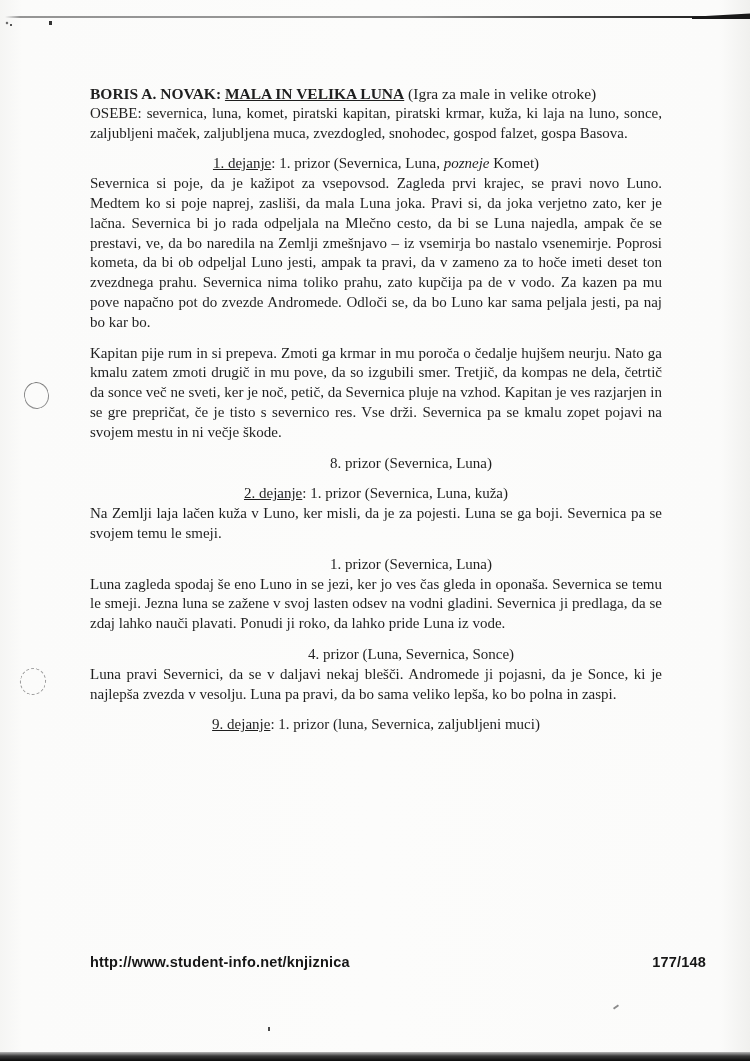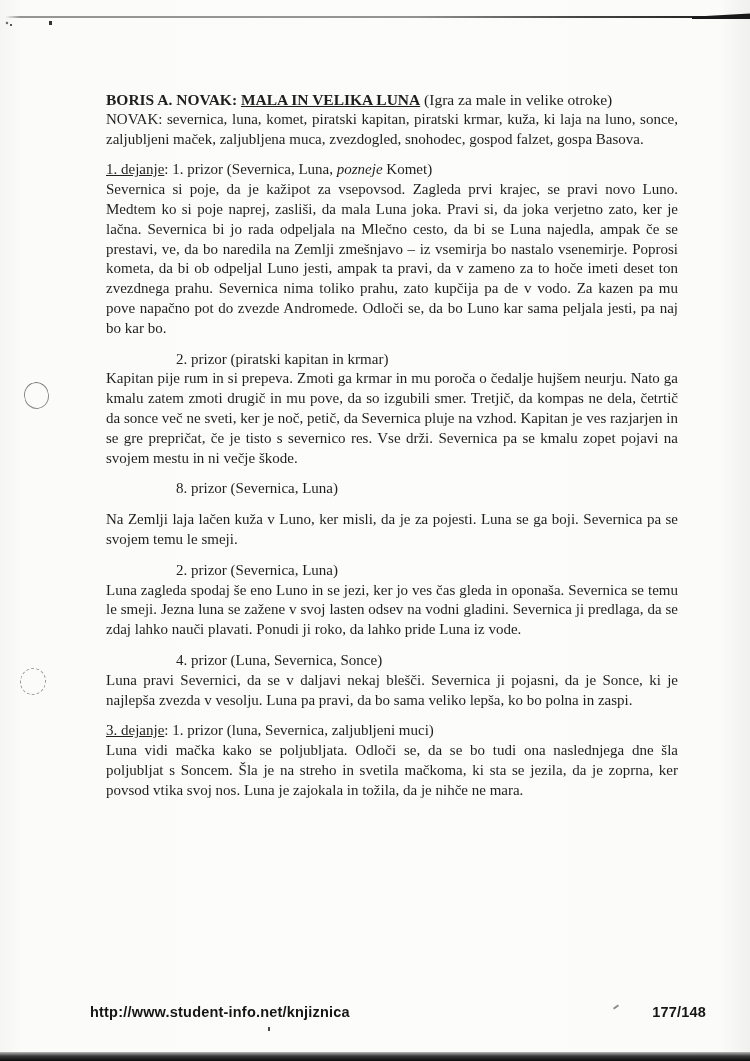--- a/index.html
+++ b/index.html
@@ -41,36 +41,35 @@
            border: 1.6px solid #8d8d8d; border-top-color: #7a7a7a; transform: rotate(-10deg); }
   .ring2 { left: 20px; top: 668px; width: 24px; height: 25px;
            border: 1.7px dashed #9d9d9d; transform: rotate(16deg); }
   .bottom-bar {
     position: absolute; left: 0; right: 0; bottom: 0; height: 9px;
     background: linear-gradient(180deg, #b8b8b8 0%, #3a3a3a 45%, #0b0b0b 100%);
   }
   
   .content {
     position: absolute;
-    top: 90px; left: 90px; width: 572px;
+    top: 84px; left: 90px; width: 572px;
     font-size: 15px;
     line-height: 19.8px;
     text-align: justify;
-    margin-left: 16px;
   }
   .content p { margin: 0; }
   .bold { font-weight: bold; }
   .u { text-decoration: underline; }
   .title { font-size: 15.5px; }
   .cast { margin-top: 34px; }
   .section { margin-top: 11px; }
-  .heading { text-align: left; }
+  .heading { text-align: center; }
   .heading.indent { padding-left: 70px; }
   .footer {
-    position: absolute; top: 1004px; left: 90px; right: 44px;
+    position: absolute; top: 954px; left: 90px; right: 44px;
     display: flex; justify-content: space-between; align-items: flex-end;
     font-family: "Liberation Sans", sans-serif;
     font-weight: bold; font-size: 14.5px; color: #161616; letter-spacing: .2px;
   }
 </style>
 </head>
 <body>
 
 <div class="page">
 
@@ -81,53 +80,52 @@
   <div class="speck sp3"></div>
   <div class="speck sp4"></div>
   <div class="speck sp5"></div>
   <div class="ring ring1"></div>
   <div class="ring ring2"></div>
 
   <div class="content">
 
     <p class="title"><span class="bold">BORIS A. NOVAK: </span><span class="bold u">MALA IN VELIKA LUNA</span><span> (Igra za male in velike otroke)</span></p>
 
-    <p class="cast">NOVAK: severnica, luna, komet, piratski kapitan, piratski krmar, kuža, ki laja na luno, sonce, zaljubljeni maček, zaljubljena muca, zvezdogled, snohodec, gospod falzet, gospa Basova.</p>
+    <p class="cast">OSEBE: severnica, luna, komet, piratski kapitan, piratski krmar, kuža, ki laja na luno, sonce, zaljubljeni maček, zaljubljena muca, zvezdogled, snohodec, gospod falzet, gospa Basova.</p>
 
     <div class="section">
       <p class="heading"><span class="u">1. dejanje</span><span>: 1. prizor (Severnica, Luna, </span><i>pozneje</i><span> Komet)</span></p>
       <p class="body">Severnica si poje, da je kažipot za vsepovsod. Zagleda prvi krajec, se pravi novo Luno. Medtem ko si poje naprej, zasliši, da mala Luna joka. Pravi si, da joka verjetno zato, ker je lačna. Severnica bi jo rada odpeljala na Mlečno cesto, da bi se Luna najedla, ampak če se prestavi, ve, da bo naredila na Zemlji zmešnjavo – iz vsemirja bo nastalo vsenemirje. Poprosi kometa, da bi ob odpeljal Luno jesti, ampak ta pravi, da v zameno za to hoče imeti deset ton zvezdnega prahu. Severnica nima toliko prahu, zato kupčija pa de v vodo. Za kazen pa mu pove napačno pot do zvezde Andromede. Odloči se, da bo Luno kar sama peljala jesti, pa naj bo kar bo.</p>
     </div>
 
     <div class="section">
-      <p class="heading indent"><span>2. prizor (piratski kapitan in krmar)</span></p>
       <p class="body">Kapitan pije rum in si prepeva. Zmoti ga krmar in mu poroča o čedalje hujšem neurju. Nato ga kmalu zatem zmoti drugič in mu pove, da so izgubili smer. Tretjič, da kompas ne dela, četrtič da sonce več ne sveti, ker je noč, petič, da Severnica pluje na vzhod. Kapitan je ves razjarjen in se gre prepričat, če je tisto s severnico res. Vse drži. Severnica pa se kmalu zopet pojavi na svojem mestu in ni večje škode.</p>
     </div>
 
     <div class="section">
       <p class="heading indent"><span>8. prizor (Severnica, Luna)</span></p>
     </div>
 
     <div class="section">
+      <p class="heading"><span class="u">2. dejanje</span><span>: 1. prizor (Severnica, Luna, kuža)</span></p>
       <p class="body">Na Zemlji laja lačen kuža v Luno, ker misli, da je za pojesti. Luna se ga boji. Severnica pa se svojem temu le smeji.</p>
     </div>
 
     <div class="section">
-      <p class="heading indent"><span>2. prizor (Severnica, Luna)</span></p>
+      <p class="heading indent"><span>1. prizor (Severnica, Luna)</span></p>
       <p class="body">Luna zagleda spodaj še eno Luno in se jezi, ker jo ves čas gleda in oponaša. Severnica se temu le smeji. Jezna luna se zažene v svoj lasten odsev na vodni gladini. Severnica ji predlaga, da se zdaj lahko nauči plavati. Ponudi ji roko, da lahko pride Luna iz vode.</p>
     </div>
 
     <div class="section">
       <p class="heading indent"><span>4. prizor (Luna, Severnica, Sonce)</span></p>
-      <p class="body">Luna pravi Severnici, da se v daljavi nekaj blešči. Severnica ji pojasni, da je Sonce, ki je najlepša zvezda v vesolju. Luna pa pravi, da bo sama veliko lepša, ko bo polna in zaspi.</p>
+      <p class="body">Luna pravi Severnici, da se v daljavi nekaj blešči. Andromede ji pojasni, da je Sonce, ki je najlepša zvezda v vesolju. Luna pa pravi, da bo sama veliko lepša, ko bo polna in zaspi.</p>
     </div>
 
     <div class="section">
-      <p class="heading"><span class="u">3. dejanje</span><span>: 1. prizor (luna, Severnica, zaljubljeni muci)</span></p>
-      <p class="body">Luna vidi mačka kako se poljubljata. Odloči se, da se bo tudi ona naslednjega dne šla poljubljat s Soncem. Šla je na streho in svetila mačkoma, ki sta se jezila, da je zoprna, ker povsod vtika svoj nos. Luna je zajokala in tožila, da je nihče ne mara.</p>
+      <p class="heading"><span class="u">9. dejanje</span><span>: 1. prizor (luna, Severnica, zaljubljeni muci)</span></p>
     </div>
 
   </div>
 
   <div class="footer">
     <span>http://www.student-info.net/knjiznica</span>
     <span>177/148</span>
   </div>
 
   <div class="bottom-bar"></div>

